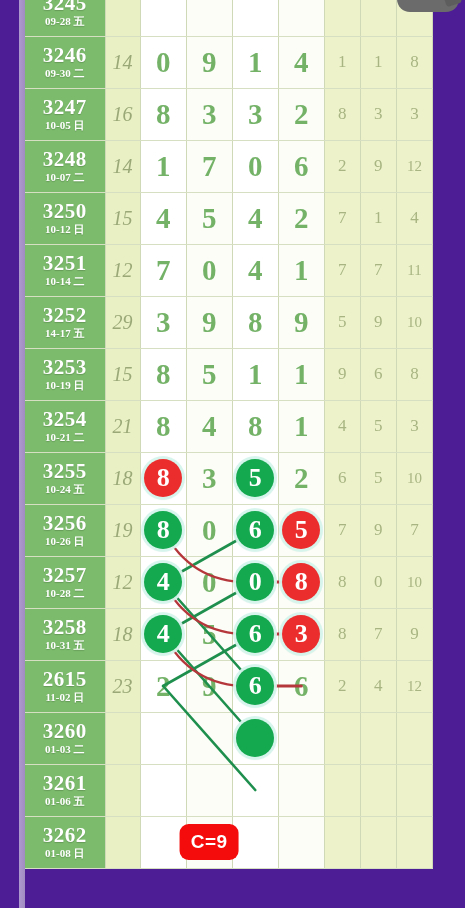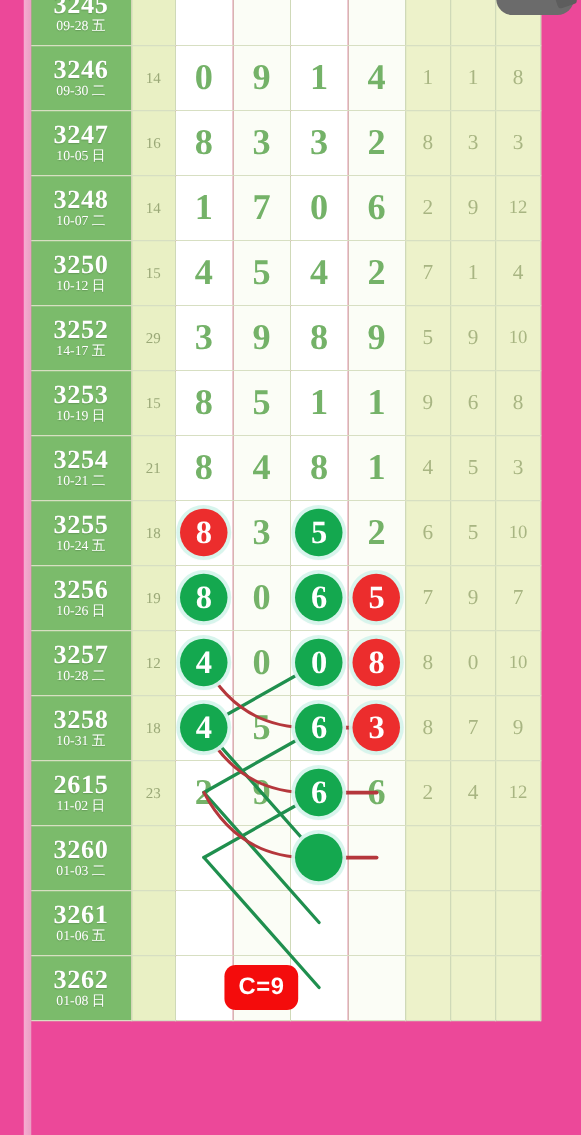--- a/index.html
+++ b/index.html
@@ -1,21 +1,21 @@
 <!DOCTYPE html>
 <html><head>
 <meta charset="utf-8">
 <style>
   * { box-sizing: border-box; margin:0; padding:0; }
   html,body{
     width:465px; height:908px; overflow:hidden;
     background:#ffffff;
     font-family:"Liberation Serif", serif;
   }
-  #app{ position:relative; width:465px; height:908px; overflow:hidden; background:#ec4899; }
+  #app{ position:relative; width:465px; height:908px; overflow:hidden; background:#4c1d95; }
 
   
   #float-pill{
     position:absolute; top:-14px; right:6px; width:62px; height:26px;
     background:#6b6b6b; border-radius:14px; z-index:40;
   }
   #float-pill:after{
     content:""; position:absolute; right:-2px; top:9px;
     width:16px; height:10px; background:#5d5d5d;
     transform:rotate(-18deg); border-radius:3px;
@@ -37,27 +37,27 @@
   tr.rowsep td{ border-bottom:2px solid #6f8f56; }
 
   
   .c-period{
     width:80px; background:#7bbb6b; color:#ffffff;
     border-right:1px solid #9ccb8c;
     line-height:1.05; padding:2px 0 3px 0;
   }
   .c-period .pno{ font-size:21px; font-weight:bold; letter-spacing:.5px;
     text-shadow:0 1px 1px rgba(0,0,0,.18); display:block; }
-  .c-period .pdt{ font-size:11px; font-weight:normal; display:block;
+  .c-period .pdt{ font-size:11px; font-weight:bold; display:block;
     margin-top:2px; text-shadow:0 1px 1px rgba(0,0,0,.18); }
 
   
   .c-sum{
     width:35px; background:#e9f0c4; color:#9aa877;
-    font-size:12px; border-right:2px solid #7f9a5c;
+    font-size:20px; border-right:2px solid #7f9a5c;font-style:italic;
   }
 
   
   .c-num{
     width:46px; background:#ffffff; color:#74b268;
     font-size:29px; font-weight:bold; position:relative;
   }
   .c-num.alt{ background:#fbfdf6; }
   .c-num.lastnum{ border-right:2px solid #7f9a5c; }
 
@@ -170,20 +170,34 @@
             <span class="pdt">10-12 日</span>
           </td>
           <td class="c-sum">15</td>
           <td class="c-num" id="cell-5-0"><span>4</span></td>
           <td class="c-num alt" id="cell-5-1"><span>5</span></td>
           <td class="c-num" id="cell-5-2"><span>4</span></td>
           <td class="c-num alt lastnum" id="cell-5-3"><span>2</span></td>
           <td class="c-stat">7</td>
           <td class="c-stat">1</td>
           <td class="c-stat last">4</td>
+        </tr>
+        <tr>
+          <td class="c-period">
+            <span class="pno">3251</span>
+            <span class="pdt">10-14 二</span>
+          </td>
+          <td class="c-sum">12</td>
+          <td class="c-num" id="cell-6-0"><span>7</span></td>
+          <td class="c-num alt" id="cell-6-1"><span>0</span></td>
+          <td class="c-num" id="cell-6-2"><span>4</span></td>
+          <td class="c-num alt lastnum" id="cell-6-3"><span>1</span></td>
+          <td class="c-stat">7</td>
+          <td class="c-stat">7</td>
+          <td class="c-stat w12 last">11</td>
         </tr>
         <tr class="rowsep">
           <td class="c-period">
             <span class="pno">3252</span>
             <span class="pdt">14-17 五</span>
           </td>
           <td class="c-sum">29</td>
           <td class="c-num" id="cell-7-0"><span>3</span></td>
           <td class="c-num alt" id="cell-7-1"><span>9</span></td>
           <td class="c-num" id="cell-7-2"><span>8</span></td>

